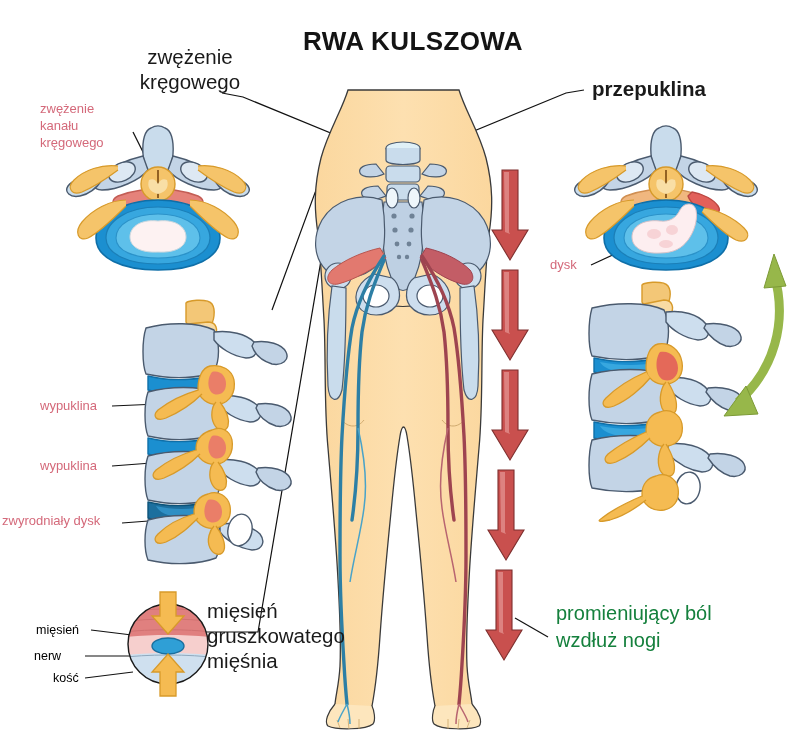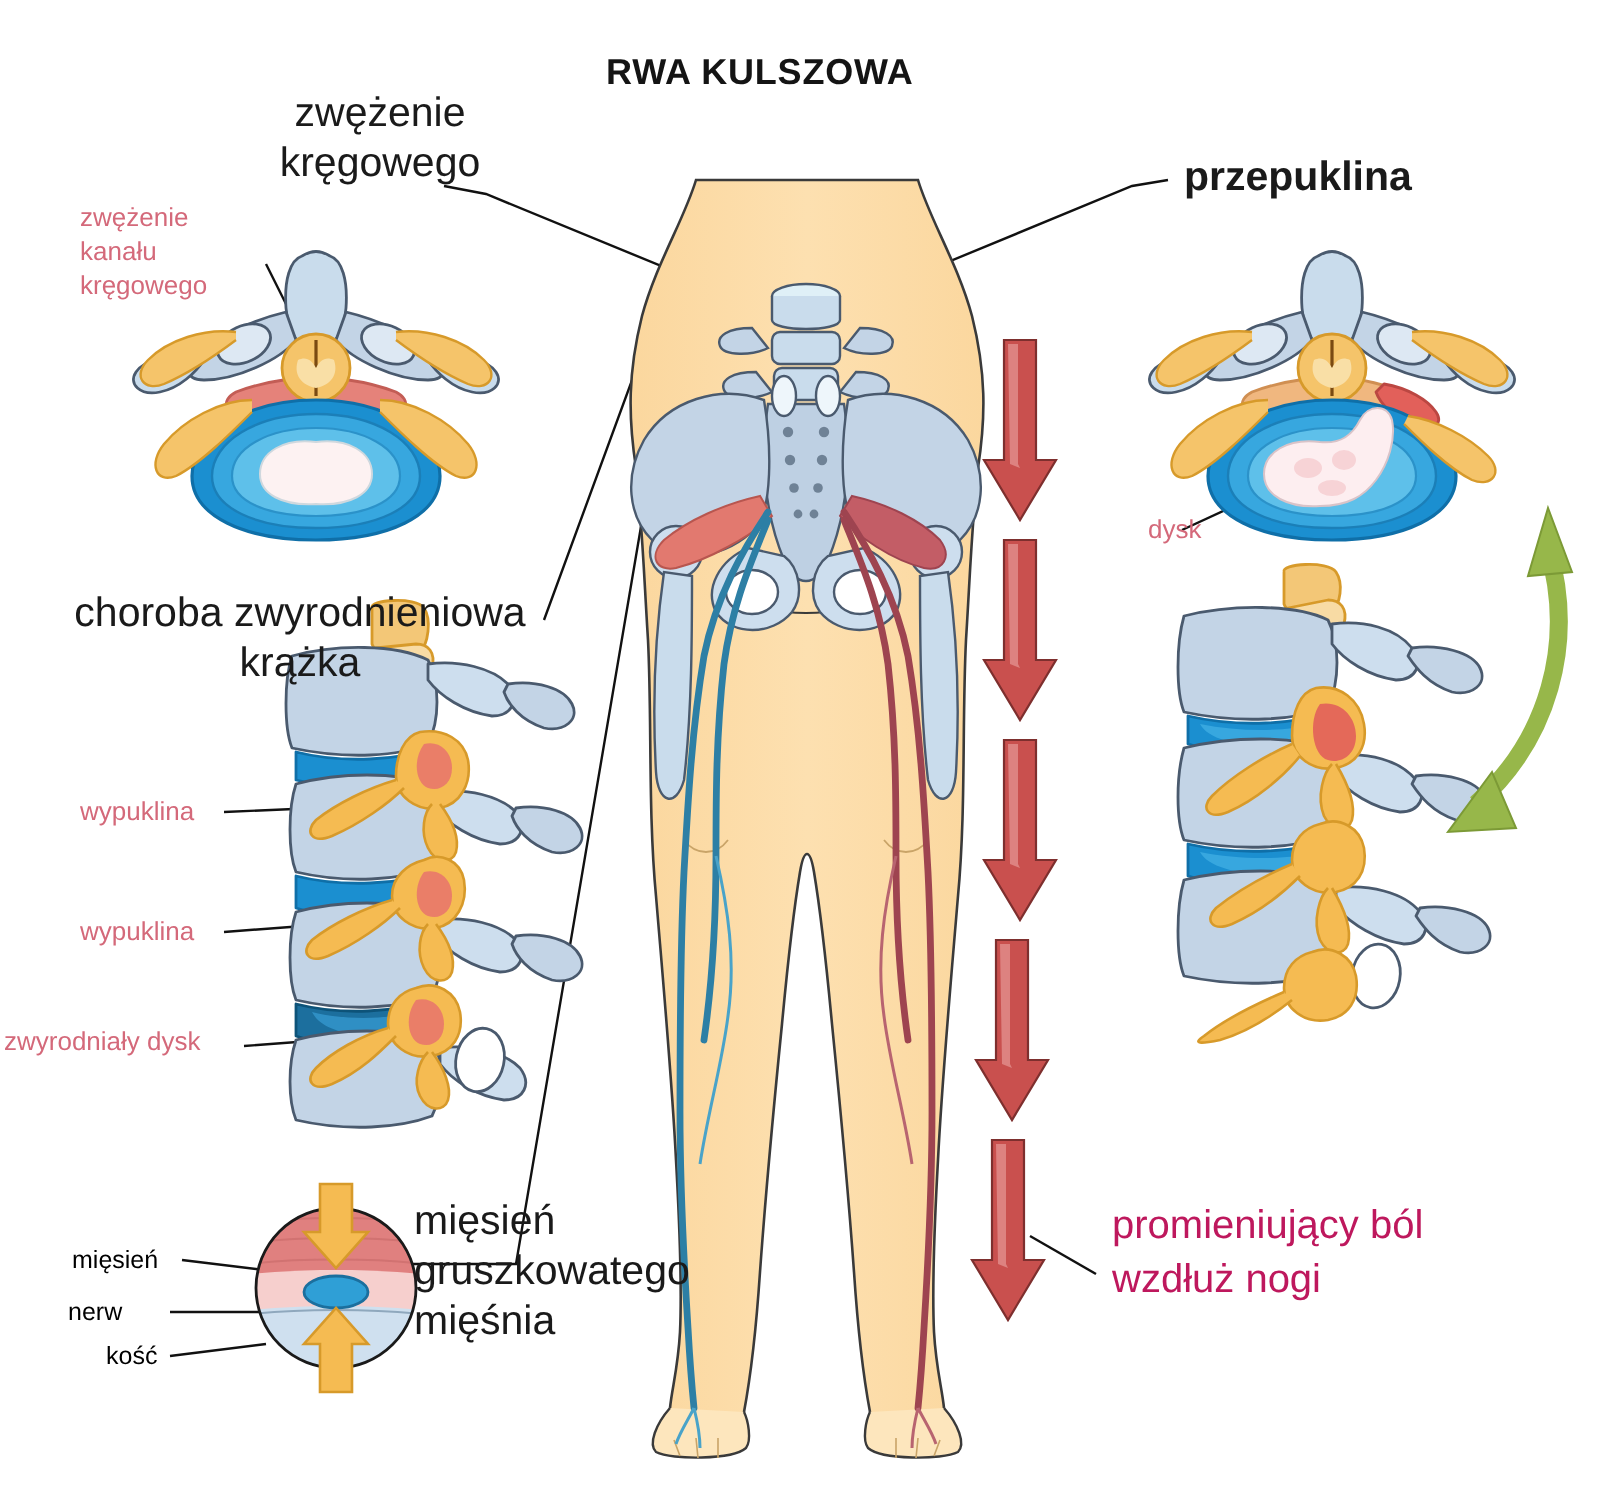--- a/index.html
+++ b/index.html
@@ -1,24 +1,24 @@
 <!DOCTYPE html>
 <html><head>
 <meta charset="utf-8">
 <style>
   html,body{margin:0;padding:0;background:#ffffff;}
   body{width:800px;height:746px;overflow:hidden;
        font-family:"Liberation Sans","DejaVu Sans",sans-serif;}
   #stage{position:relative;width:800px;height:746px;background:#ffffff;}
   .abs{position:absolute;}
-  .title{font-weight:bold;font-size:18px;color:#141414;letter-spacing:.4px;}
+  .title{font-weight:bold;font-size:26px;color:#141414;letter-spacing:.4px;}
   .lbl-dark{font-size:20.5px;color:#1a1a1a;line-height:25px;}
   .lbl-pink{font-size:13px;color:#d4697a;line-height:17px;}
   .lbl-pink-sm{font-size:12.5px;color:#000000;line-height:16px;}
-  .lbl-red-big{font-size:20px;color:#be185d;line-height:27px;}
+  .lbl-red-big{font-size:20px;color:#15803d;line-height:27px;}
   svg{display:block;overflow:visible;}
   .ln{stroke:#111;stroke-width:1.2;fill:none;}
 </style>
 </head>
 <body>
 
 <div id="stage">
 
   <div class="abs title" style="left:303px;top:26px;">RWA KULSZOWA</div>
 
@@ -432,26 +432,22 @@
   </div>
 
   <div class="abs lbl-pink" style="left:40px;top:100px;width:95px;">
     <div>zwężenie</div>
     <div>kanału</div>
     <div>kręgowego</div>
   </div>
 
   <div class="abs lbl-dark" style="left:592px;top:76px;font-weight:bold;">przepuklina</div>
 
-  <div class="abs lbl-pink" style="left:550px;top:256px;margin-left:24px;">dysk</div>
-
-  <div class="abs lbl-dark" style="left:14px;top:294px;width:272px;text-align:center;">
-    <div>choroba zwyrodnieniowa</div>
-    <div>krążka</div>
-  </div>
+  <div class="abs lbl-pink" style="left:550px;top:256px;">dysk</div>
+
 
   <div class="abs lbl-pink" style="left:40px;top:397px;">wypuklina</div>
   <div class="abs lbl-pink" style="left:40px;top:457px;">wypuklina</div>
 
   <div class="abs lbl-pink" style="left:2px;top:512px;">zwyrodniały dysk</div>
 
   <div class="abs lbl-pink-sm" style="left:36px;top:622px;">mięsień</div>
   <div class="abs lbl-pink-sm" style="left:34px;top:648px;">nerw</div>
   <div class="abs lbl-pink-sm" style="left:53px;top:670px;">kość</div>
 

